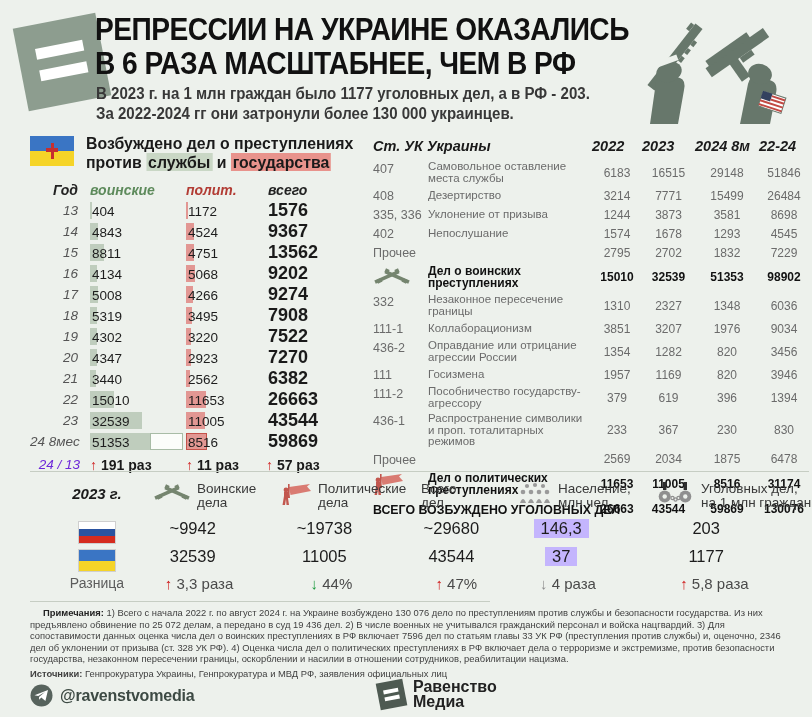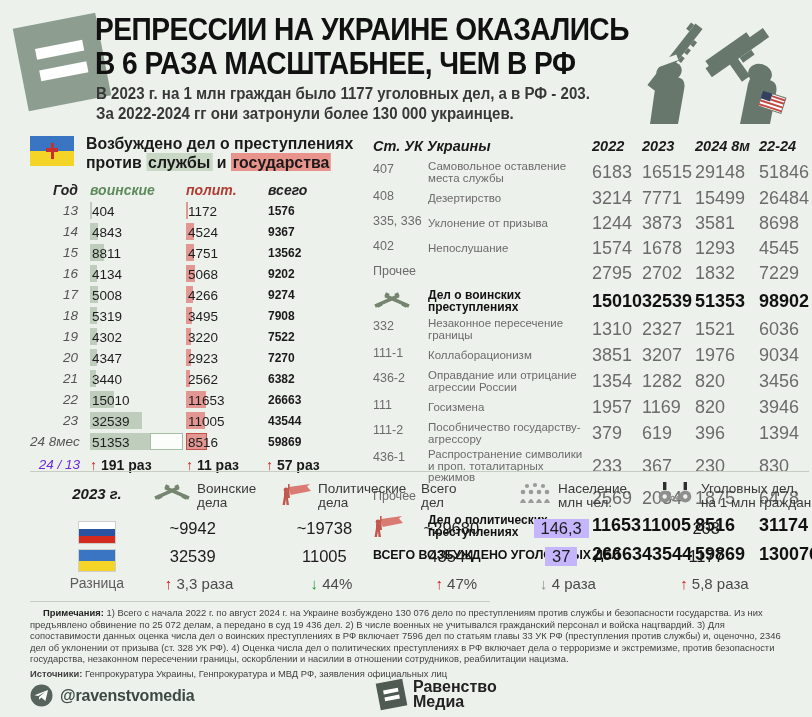--- a/index.html
+++ b/index.html
@@ -46,34 +46,34 @@
   .lt-cols .c1 { color:#5d8a5b; } .lt-cols .c2 { color:#b23c34; } .lt-cols .c3 { color:#222; padding-left:2px; }
   .lrow { display:grid; grid-template-columns:60px 96px 80px 82px; height:21px; align-items:center; }
   .lrow .ycell { text-align:right; padding-right:12px; font-style:italic; font-size:13.5px; color:#555; white-space:nowrap; }
   .numcell { position:relative; height:17px; }
   .numcell .bar { position:absolute; left:0; top:0; height:17px; }
   .numcell .bar.mil { background:#bfcdbd; }
   .numcell .bar.pol { background:#e29793; }
   .numcell .bar.milproj { background:#fbfdfa; border:1px solid #a8bca6; }
   .numcell .bar.polproj { background:#e29793; border:1.5px solid #c4524a; }
   .numcell .num { position:relative; font-size:13.5px; line-height:17px; padding-left:2px; color:#1d1d1d; }
-  .lrow .totcell { font-size:12px; font-weight:700; padding-left:2px; }
+  .lrow .totcell { font-size:18px; font-weight:700; padding-left:2px; }
   .ratio-row { display:grid; grid-template-columns:60px 96px 80px 82px; height:25px; align-items:center;
                font-size:14px; font-weight:700; }
   .ratio-row .ycell { text-align:right; padding-right:10px; font-style:italic; font-weight:400; font-size:13.5px; color:#6d28d9; }
   .arrow-up { color:#cf1d1d; font-weight:800; } .arrow-down-green { color:#199a3c; font-weight:800; }
   .arrow-down-gray { color:#8f8f8f; font-weight:800; }
   
   .right-table { position:absolute; left:373px; top:136px; width:436px; }
   .rrow { display:grid; grid-template-columns:55px 164px 50px 53px 64px 50px; align-items:center; padding:2px 0; }
   .rrow.rhead { font-size:14.5px; font-weight:700; font-style:italic; padding-bottom:5px; }
   .rrow.rhead .span2 { grid-column:1 / 3; }
   .rrow .art { font-size:12.5px; color:#6b6b6b; align-self:start; padding-top:1px; }
   .rrow .lbl { font-size:11.5px; line-height:11.5px; color:#6b6b6b; padding-right:4px; }
-  .rrow .val { font-size:18px; color:#6b6b6b; }
+  .rrow .val { font-size:12px; color:#6b6b6b;text-align:center; }
   .rrow.subtotal .lbl, .rrow.subtotal .val { font-weight:700; color:#111; }
   .rrow.subtotal { padding:3px 0; }
   .rrow.subtotal .lbl { font-size:12px; line-height:12px; }
   .rrow.total { padding:3px 0; }
   .rrow.total .lbl2 { grid-column:1 / 3; font-size:13px; font-weight:700; color:#111; transform:scaleX(0.95); transform-origin:left center; white-space:nowrap; }
   .rrow.total .val { font-weight:700; color:#111; }
   .icon-cell { display:flex; justify-content:flex-start; align-items:center; }
   
   .divider1 { position:absolute; left:30px; top:471px; width:779px; height:0; border-top:1px solid #c6cdc3; }
   .divider2 { position:absolute; left:30px; top:601px; width:460px; height:0; border-top:1px solid #c6cdc3; }
@@ -319,21 +319,21 @@
         <div class="val">15010</div>
         <div class="val">32539</div>
         <div class="val">51353</div>
         <div class="val">98902</div>
       </div>
       <div class="rrow">
         <div class="art">332</div>
         <div class="lbl">Незаконное пересечение границы</div>
         <div class="val">1310</div>
         <div class="val">2327</div>
-        <div class="val">1521</div>
+        <div class="val">1348</div>
         <div class="val">6036</div>
       </div>
       <div class="rrow">
         <div class="art">111-1</div>
         <div class="lbl">Коллаборационизм</div>
         <div class="val">3851</div>
         <div class="val">3207</div>
         <div class="val">1976</div>
         <div class="val">9034</div>
       </div>

